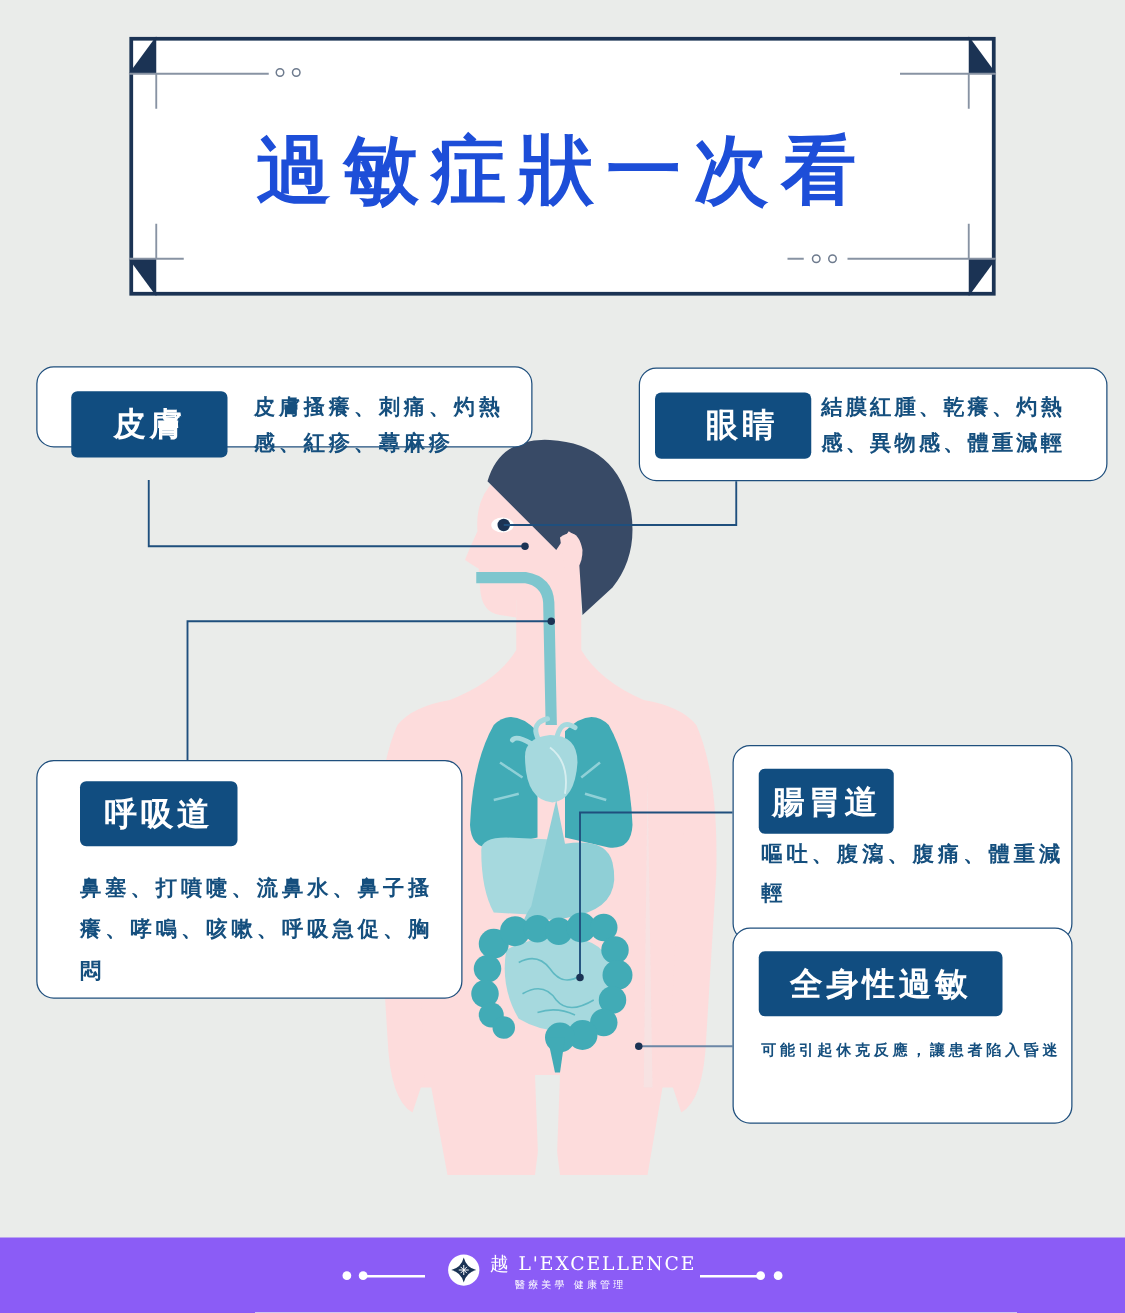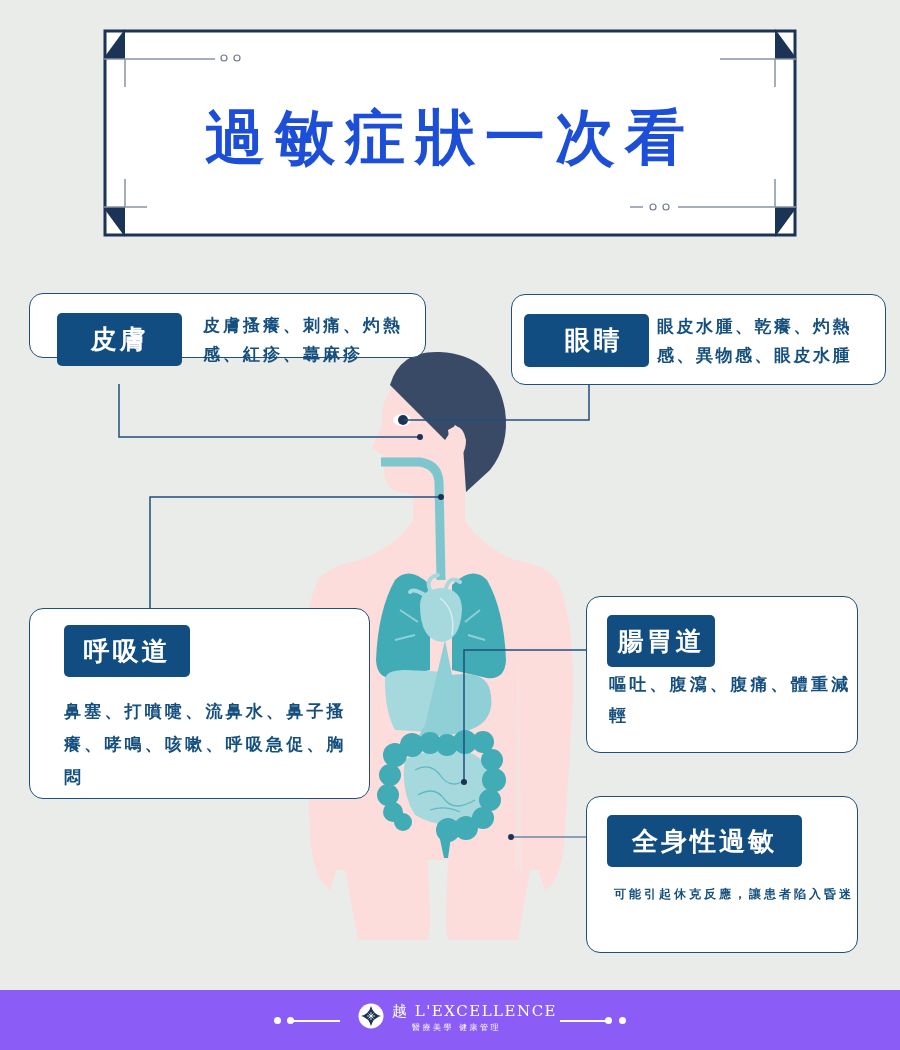--- a/index.html
+++ b/index.html
@@ -51,21 +51,21 @@
     #card-eye .desc { left: 145px; top: 17px; width: 225px; font-size: 17px; line-height: 29px; letter-spacing: 2.5px; }
 
     #card-resp { left: 29px; top: 608px; width: 341px; height: 191px; }
     #card-resp .tag { left: 34px; top: 16px; width: 126px; height: 52px; font-size: 26px; }
     #card-resp .desc { left: 34px; top: 86px; width: 300px; font-size: 17px; line-height: 33px; letter-spacing: 3.2px; }
 
     #card-gi { left: 586px; top: 596px; width: 272px; height: 157px; }
     #card-gi .tag { left: 20px; top: 18px; width: 108px; height: 52px; font-size: 26px; }
     #card-gi .desc { left: 22px; top: 72px; width: 245px; font-size: 17px; line-height: 31px; letter-spacing: 3.2px; }
 
-    #card-systemic { left: 586px; top: 796px; width: 272px; height: 157px; text-align: right; }
+    #card-systemic { left: 586px; top: 742px; width: 272px; height: 157px; }
     #card-systemic .tag { left: 20px; top: 18px; width: 195px; height: 52px; font-size: 26px; letter-spacing: 3px; }
     #card-systemic .desc { left: 22px; top: 82px; width: 245px; font-size: 12px; line-height: 31px; letter-spacing: 3px; }
 
     
     #footer {
       left: 0; top: 990px; width: 900px; height: 60px; background: #8b5cf6;
     }
     #footer .dot { position: absolute; width: 7px; height: 7px; border-radius: 50%; background: #ffffff; }
     #footer .line { position: absolute; height: 1.5px; background: #ffffff; }
     #logo-mark { position: absolute; left: 358px; top: 13px; }
@@ -200,21 +200,21 @@
   </g>
 </svg>
 
 <div id="card-skin" class="card">
   <div class="tag">皮膚</div>
   <div class="desc">皮膚搔癢、刺痛、灼熱感、紅疹、蕁麻疹</div>
 </div>
 
 <div id="card-eye" class="card">
   <div class="tag">眼睛</div>
-  <div class="desc">眼皮水腫、乾癢、灼熱感、異物感、眼皮水腫</div>
+  <div class="desc">結膜紅腫、乾癢、灼熱感、異物感、體重減輕</div>
 </div>
 
 <div id="card-resp" class="card">
   <div class="tag">呼吸道</div>
   <div class="desc">鼻塞、打噴嚏、流鼻水、鼻子搔癢、哮鳴、咳嗽、呼吸急促、胸悶</div>
 </div>
 
 <div id="card-gi" class="card">
   <div class="tag">腸胃道</div>
   <div class="desc">嘔吐、腹瀉、腹痛、體重減輕</div>

